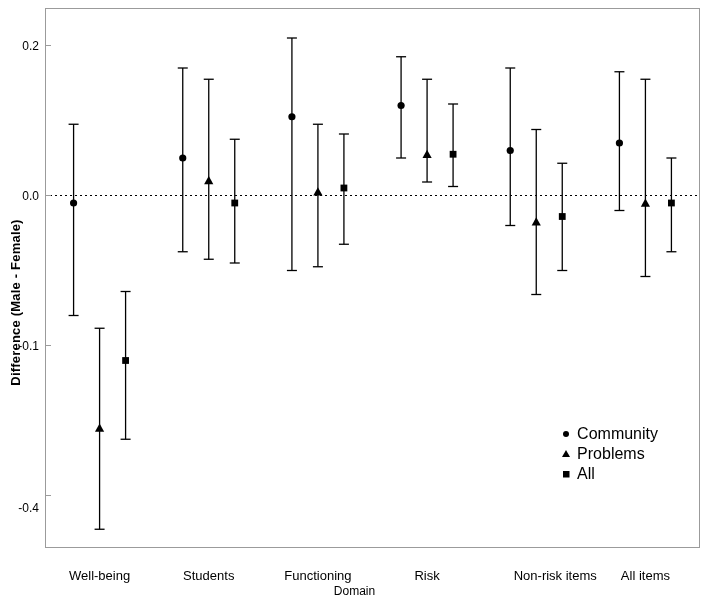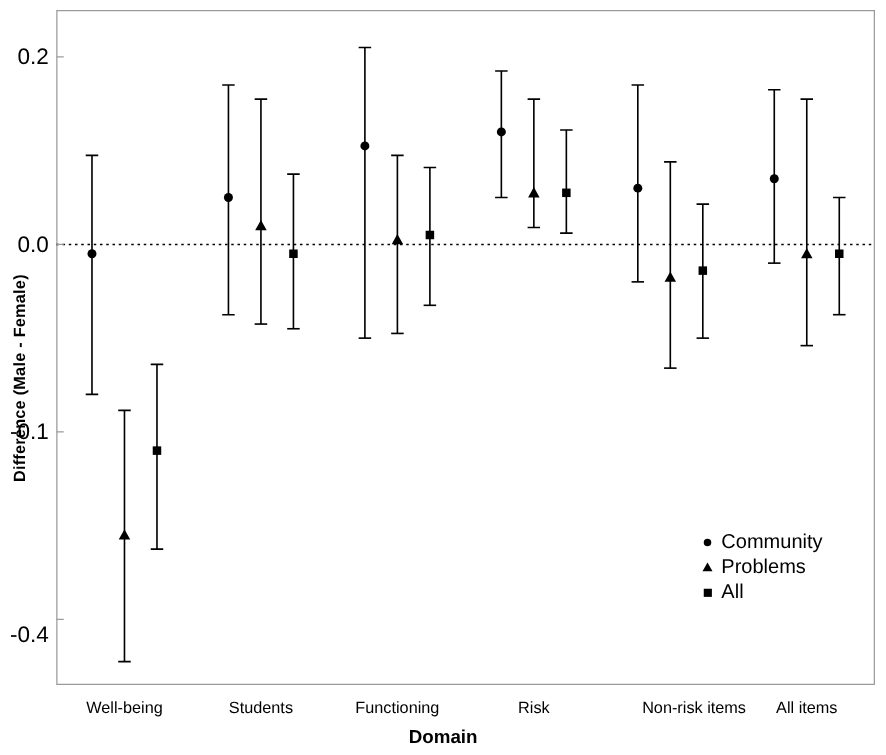--- a/index.html
+++ b/index.html
@@ -36,22 +36,22 @@
     font-size: 13px;
     font-weight: bold;
     letter-spacing: 0.2px;
   }
   .axis-title-x {
     position: absolute;
     left: 0;
     right: 0;
     bottom: 6px;
     text-align: center;
-    font-size: 15px;
-    font-weight: bold;
+    font-size: 12px;
+    font-weight: normal;
   }
   .plot-area {
     position: absolute;
     left: 45px;
     top: 8px;
     width: 655px;
     height: 540px;
   }
   .frame {
     position: absolute;
@@ -68,27 +68,27 @@
     left: 0;
     top: 0;
     width: 100%;
     height: 100%;
   }
   .ytick-label {
     position: absolute;
     right: 100%;
     margin-right: 6px;
     transform: translateY(-50%);
-    font-size: 18px;
+    font-size: 12px;
     white-space: nowrap;
   }
   .xtick-label {
     position: absolute;
     top: 100%;
-    margin-top: 10px;
+    margin-top: 20px;
     transform: translateX(-50%);
     font-size: 13px;
     white-space: nowrap;
   }
   .legend {
     position: absolute;
     font-size: 16px;
   }
   .legend-row {
     display: flex;

